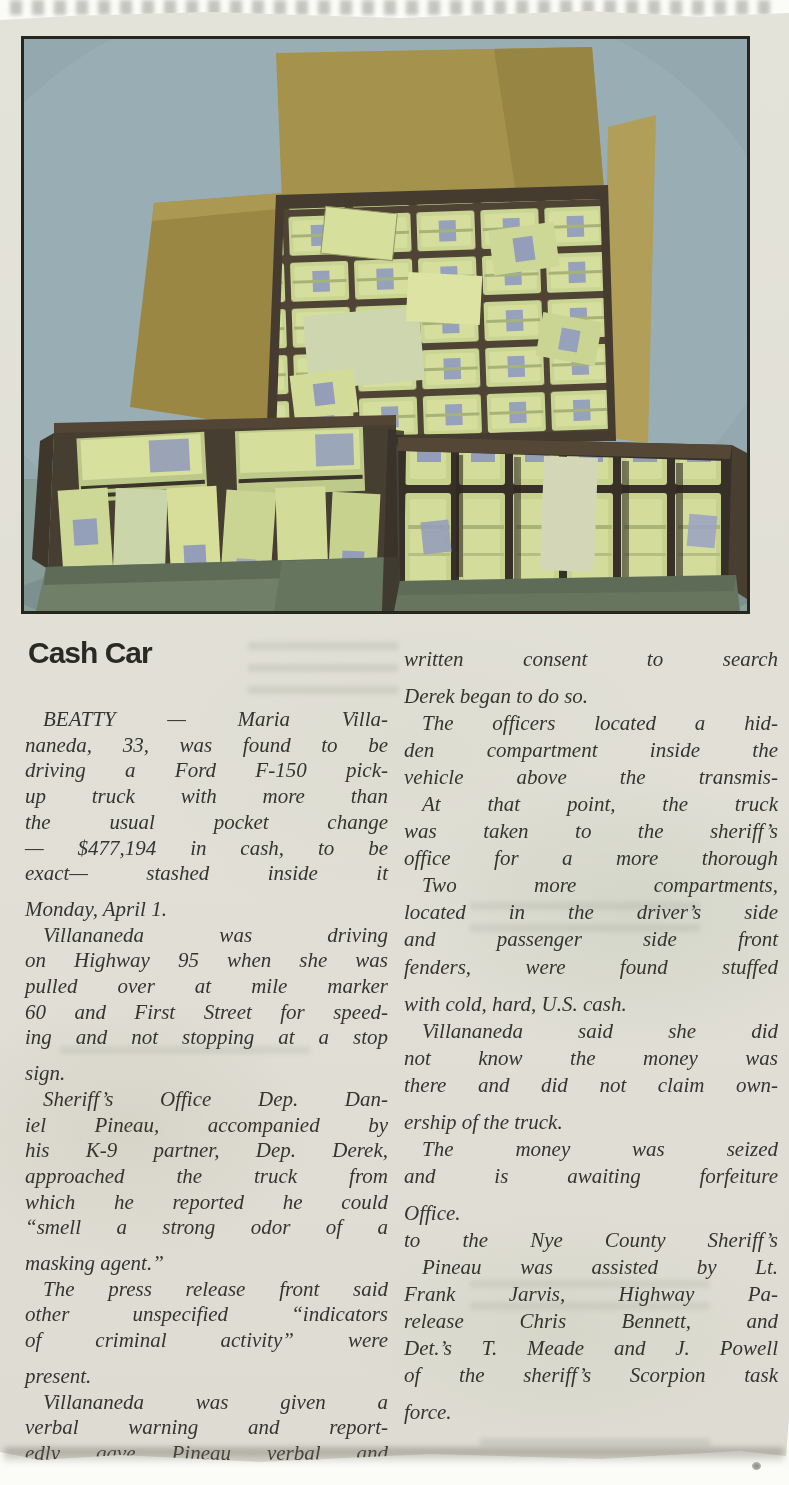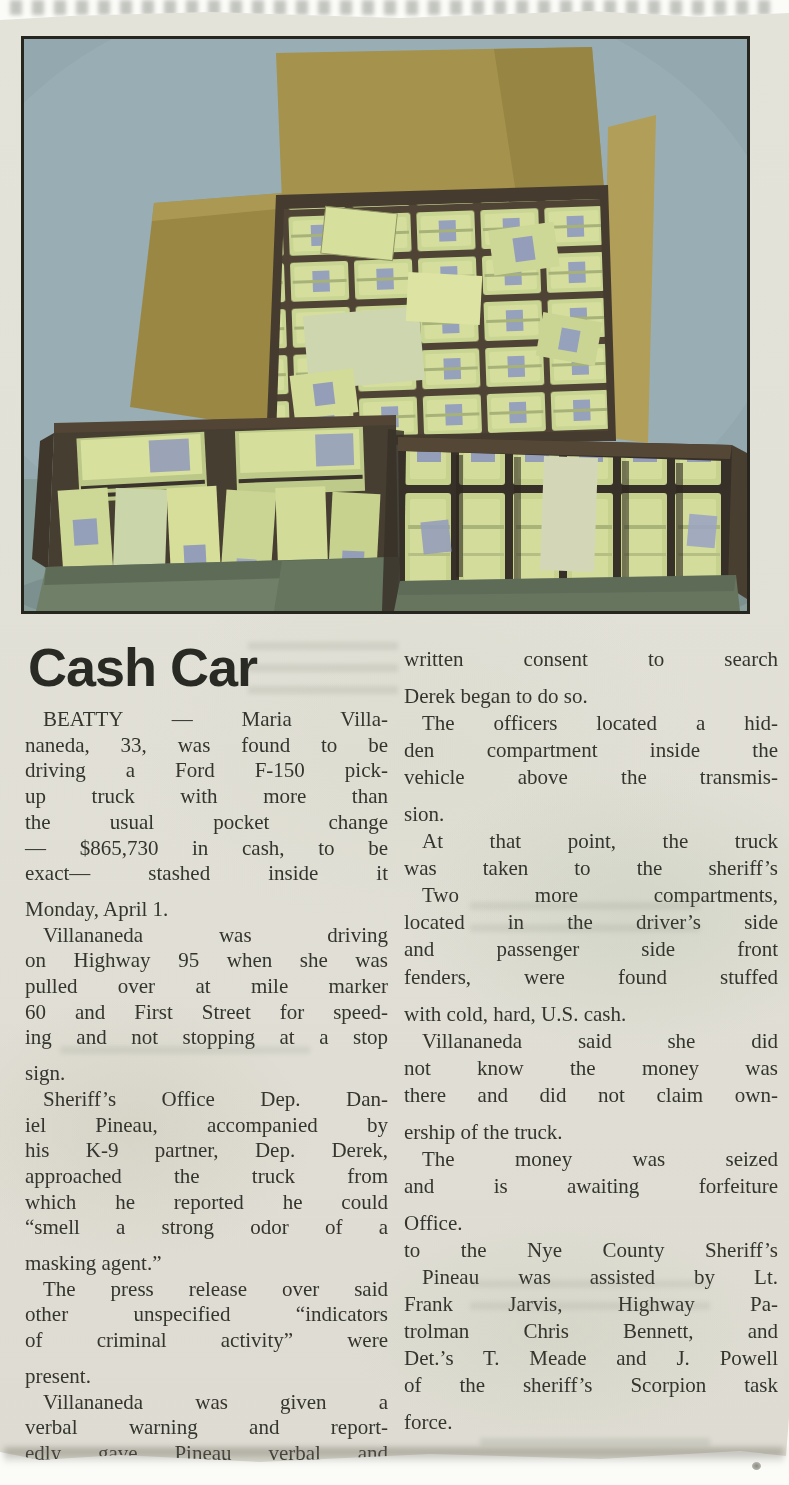--- a/index.html
+++ b/index.html
@@ -49,27 +49,28 @@
   .photo-frame{
     position:absolute;left:21px;top:26px;width:723px;height:572px;
     border:3px solid #26261f;background:#8ea5ad;
   }
   .photo-frame svg{display:block;}
 
   
   .headline{
     position:absolute;left:28px;top:626px;width:360px;
     font-family:"Liberation Sans", sans-serif;
-    font-weight:bold;font-size:54px;letter-spacing:-1px;color:#2a2a25;
+    font-weight:bold;font-size:30px;letter-spacing:-1px;color:#2a2a25;
   }
 
   
   .col{
     position:absolute;color:#35352f;font-size:21px;
     font-family:"Liberation Serif", serif;
+    font-style:italic;
   }
   .col-left{left:25px;top:697px;width:363px;line-height:25.7px;}
   .col-right{left:404px;top:636px;width:374px;line-height:27.05px;}
   .line{text-align:justify;text-align-last:justify;white-space:normal;}
   .line.final{text-align-last:left;margin-top:10px;}
   .line.indent{text-indent:18px;}
 </style>
 </head>
 <body>
 
@@ -201,21 +202,21 @@
 
   <div class="headline">Cash Car</div>
 
   <div class="col col-left">
       <div>
         <div class="line indent">BEATTY — Maria Villa-</div>
         <div class="line">naneda, 33, was found to be</div>
         <div class="line">driving a Ford F-150 pick-</div>
         <div class="line">up truck with more than</div>
         <div class="line">the usual pocket change</div>
-        <div class="line">— $865,730 in cash, to be</div>
+        <div class="line">— $477,194 in cash, to be</div>
         <div class="line">exact— stashed inside it</div>
         <div class="line final">Monday, April 1.</div>
       </div>
       <div>
         <div class="line indent">Villananeda was driving</div>
         <div class="line">on Highway 95 when she was</div>
         <div class="line">pulled over at mile marker</div>
         <div class="line">60 and First Street for speed-</div>
         <div class="line">ing and not stopping at a stop</div>
         <div class="line final">sign.</div>
@@ -223,45 +224,45 @@
       <div>
         <div class="line indent">Sheriff’s Office Dep. Dan-</div>
         <div class="line">iel Pineau, accompanied by</div>
         <div class="line">his K-9 partner, Dep. Derek,</div>
         <div class="line">approached the truck from</div>
         <div class="line">which he reported he could</div>
         <div class="line">“smell a strong odor of a</div>
         <div class="line final">masking agent.”</div>
       </div>
       <div>
-        <div class="line indent">The press release over said</div>
+        <div class="line indent">The press release front said</div>
         <div class="line">other unspecified “indicators</div>
         <div class="line">of criminal activity” were</div>
         <div class="line final">present.</div>
       </div>
       <div>
         <div class="line indent">Villananeda was given a</div>
         <div class="line">verbal warning and report-</div>
         <div class="line">edly gave Pineau verbal and</div>
       </div>
     </div>
   <div class="col col-right">
       <div>
         <div class="line">written consent to search</div>
         <div class="line final">Derek began to do so.</div>
       </div>
       <div>
         <div class="line indent">The officers located a hid-</div>
         <div class="line">den compartment inside the</div>
         <div class="line">vehicle above the transmis-</div>
-        <div class="line final">sion.</div>
       </div>
       <div>
         <div class="line indent">At that point, the truck</div>
         <div class="line">was taken to the sheriff’s</div>
+        <div class="line">office for a more thorough</div>
       </div>
       <div>
         <div class="line indent">Two more compartments,</div>
         <div class="line">located in the driver’s side</div>
         <div class="line">and passenger side front</div>
         <div class="line">fenders, were found stuffed</div>
         <div class="line final">with cold, hard, U.S. cash.</div>
       </div>
       <div>
         <div class="line indent">Villananeda said she did</div>
@@ -271,21 +272,21 @@
       </div>
       <div>
         <div class="line indent">The money was seized</div>
         <div class="line">and is awaiting forfeiture</div>
         <div class="line final">Office.</div>
         <div class="line">to the Nye County Sheriff’s</div>
       </div>
       <div>
         <div class="line indent">Pineau was assisted by Lt.</div>
         <div class="line">Frank Jarvis, Highway Pa-</div>
-        <div class="line">trolman Chris Bennett, and</div>
+        <div class="line">release Chris Bennett, and</div>
         <div class="line">Det.’s T. Meade and J. Powell</div>
         <div class="line">of the sheriff’s Scorpion task</div>
         <div class="line final">force.</div>
       </div>
     </div>
 
   <div class="ghost lines g-head"></div>
   <div class="ghost lines g-mid-r"></div>
   <div class="ghost lines g-mid-l"></div>
   <div class="ghost lines g-bot-r"></div>

